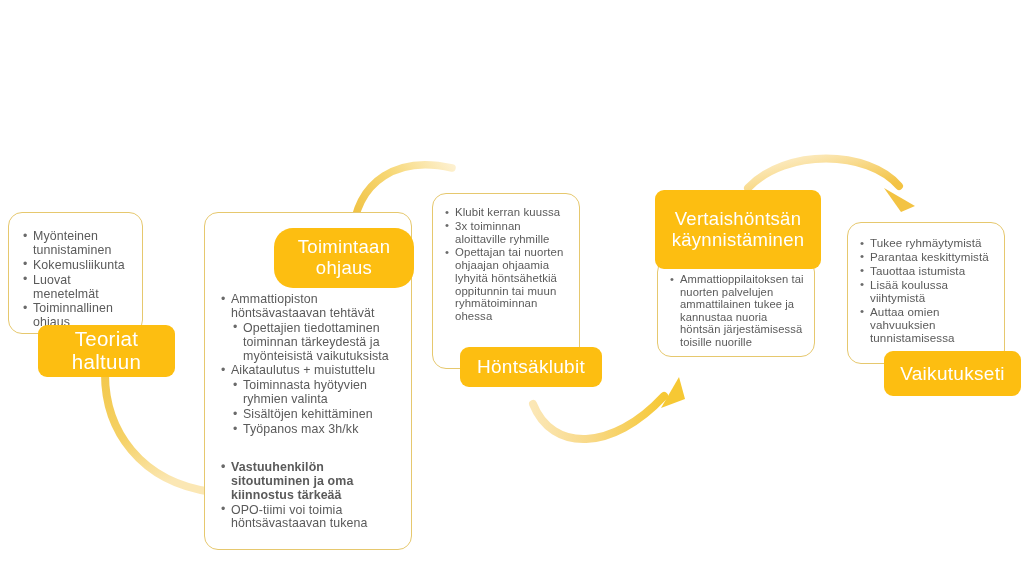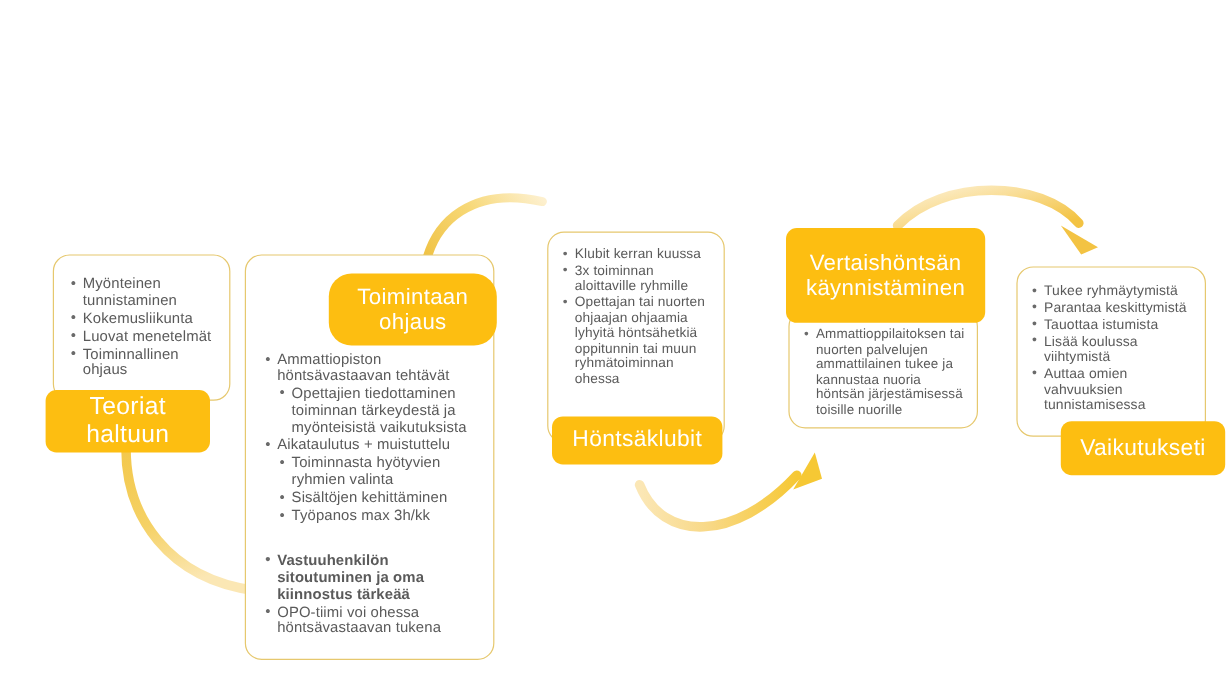--- a/index.html
+++ b/index.html
@@ -90,31 +90,31 @@
     text-align: center;
     line-height: 1.12;
     font-weight: 400;
     letter-spacing: .3px;
     padding: 4px 10px;
   }
 
   
 
   
-  #card-theories { left: 8px;  top: 212px;  width: 148px; height: 122px; margin-left: 36px; }
+  #card-theories { left: 8px;  top: 212px;  width: 135px; height: 122px; }
   #card-theories .body { padding: 17px 12px 0 14px; font-size: 12.4px; }
   #pill-theories { left: 38px; top: 325px; width: 137px; height: 52px; font-size: 20.5px; }
 
   
   #card-guidance { left: 204px; top: 212px; width: 208px; height: 338px; }
   #card-guidance .body { padding: 80px 10px 0 16px; font-size: 12.4px; }
   #pill-guidance { left: 274px; top: 228px; width: 140px; height: 60px; font-size: 18.5px; border-radius: 19px; }
 
   
-  #card-clubs { left: 432px; top: 193px; width: 148px; height: 176px; margin-left: 24px; }
+  #card-clubs { left: 432px; top: 193px; width: 148px; height: 176px; }
   #card-clubs .body { padding: 12px 10px 0 12px; font-size: 11.4px; }
   #pill-clubs { left: 460px; top: 347px; width: 142px; height: 40px; font-size: 19px; }
 
   
   #card-peer { left: 631px; top: 258px; width: 158px; height: 99px; margin-left: 26px; }
   #card-peer .body { padding: 14px 10px 0 12px; font-size: 11.2px; }
   #pill-peer { left: 655px; top: 190px; width: 166px; height: 79px; font-size: 18.5px; }
 
   
   #card-effects { left: 847px; top: 222px; width: 158px; height: 142px; }
@@ -185,21 +185,21 @@
   <div class="card" id="card-guidance">
     <div class="body">
       <ul>
         <li>Ammattiopiston höntsävastaavan tehtävät</li>
         <li class="sub">Opettajien tiedottaminen toiminnan tärkeydestä ja myönteisistä vaikutuksista</li>
         <li>Aikataulutus + muistuttelu</li>
         <li class="sub">Toiminnasta hyötyvien ryhmien valinta</li>
         <li class="sub">Sisältöjen kehittäminen</li>
         <li class="sub">Työpanos max 3h/kk</li>
         <li class="gap">Vastuuhenkilön sitoutuminen ja oma kiinnostus tärkeää</li>
-        <li>OPO-tiimi voi ohessa höntsävastaavan tukena</li>
+        <li>OPO-tiimi voi toimia höntsävastaavan tukena</li>
       </ul>
     </div>
   </div>
   <div class="pill" id="pill-guidance">Toimintaan ohjaus</div>
 
   <div class="card" id="card-clubs">
     <div class="body">
       <ul>
         <li>Klubit kerran kuussa</li>
         <li>3x toiminnan aloittaville ryhmille</li>

